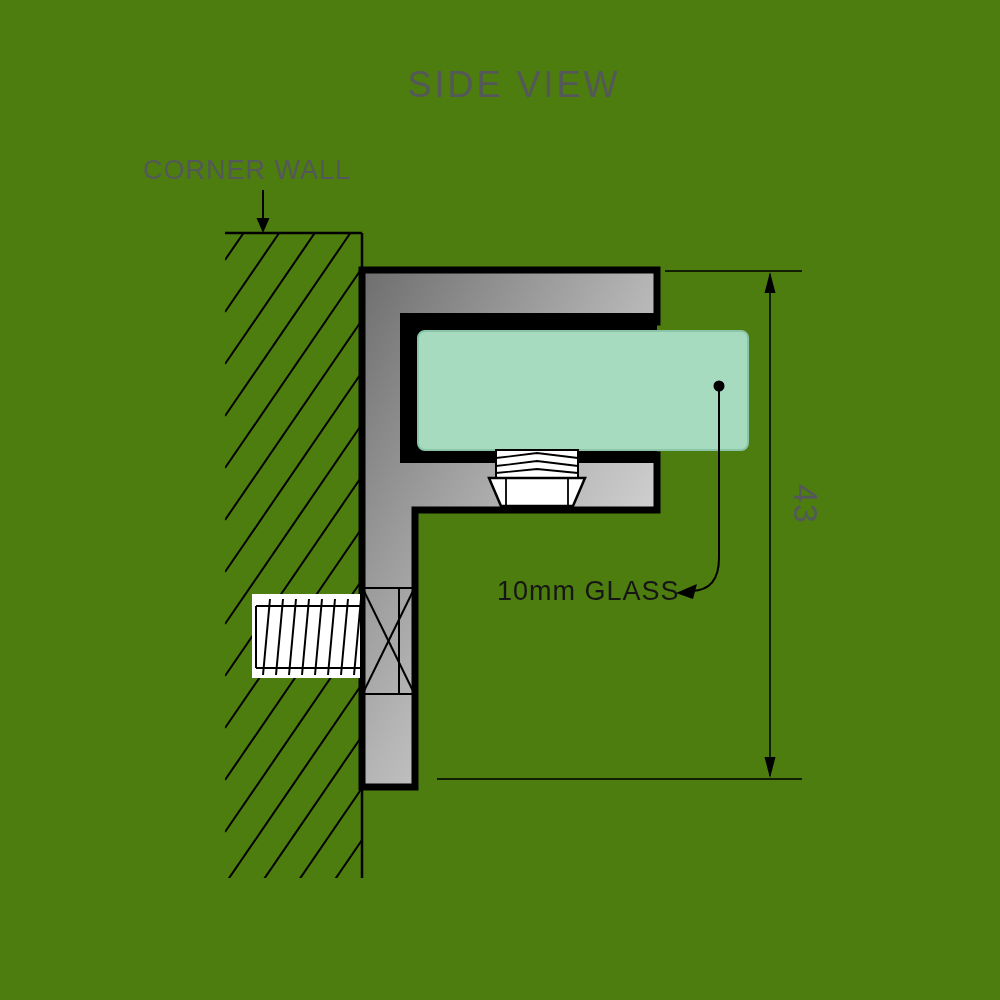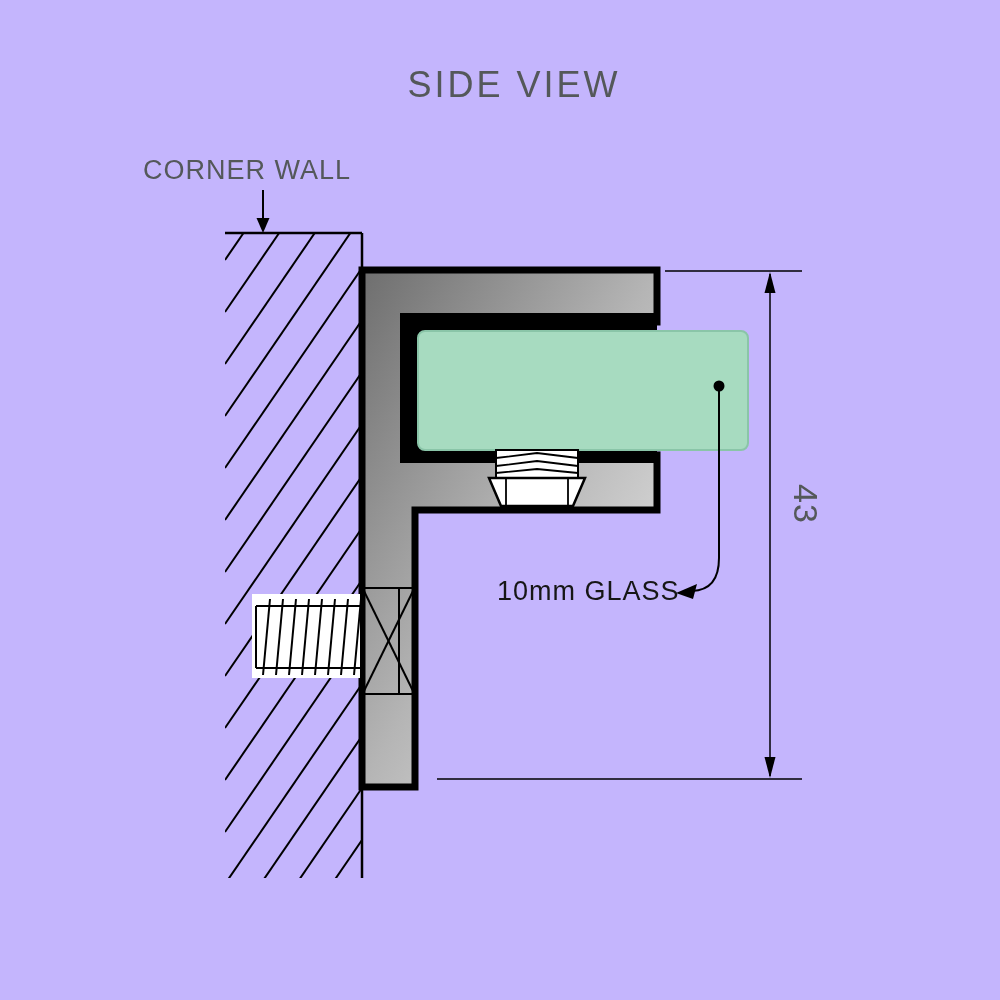--- a/index.html
+++ b/index.html
@@ -1,20 +1,20 @@
 <!DOCTYPE html>
 <html><head>
 <meta charset="utf-8">
 <style>
   html, body { margin: 0; padding: 0; background: #ffffff; }
   .canvas {
     position: relative;
     width: 1000px;
     height: 1000px;
-    background: #c4b5fd;
+    background: #4d7c0f;
     font-family: "Liberation Sans", sans-serif;
     overflow: hidden;
   }
   svg { display: block; }
   text { font-family: "Liberation Sans", sans-serif; }
   .t-title { font-size: 36px; letter-spacing: 3px; }
   .t-label { font-size: 27px; letter-spacing: 1px; }
   .t-dim   { font-size: 34px; letter-spacing: 1px; }
 </style>
 </head>

